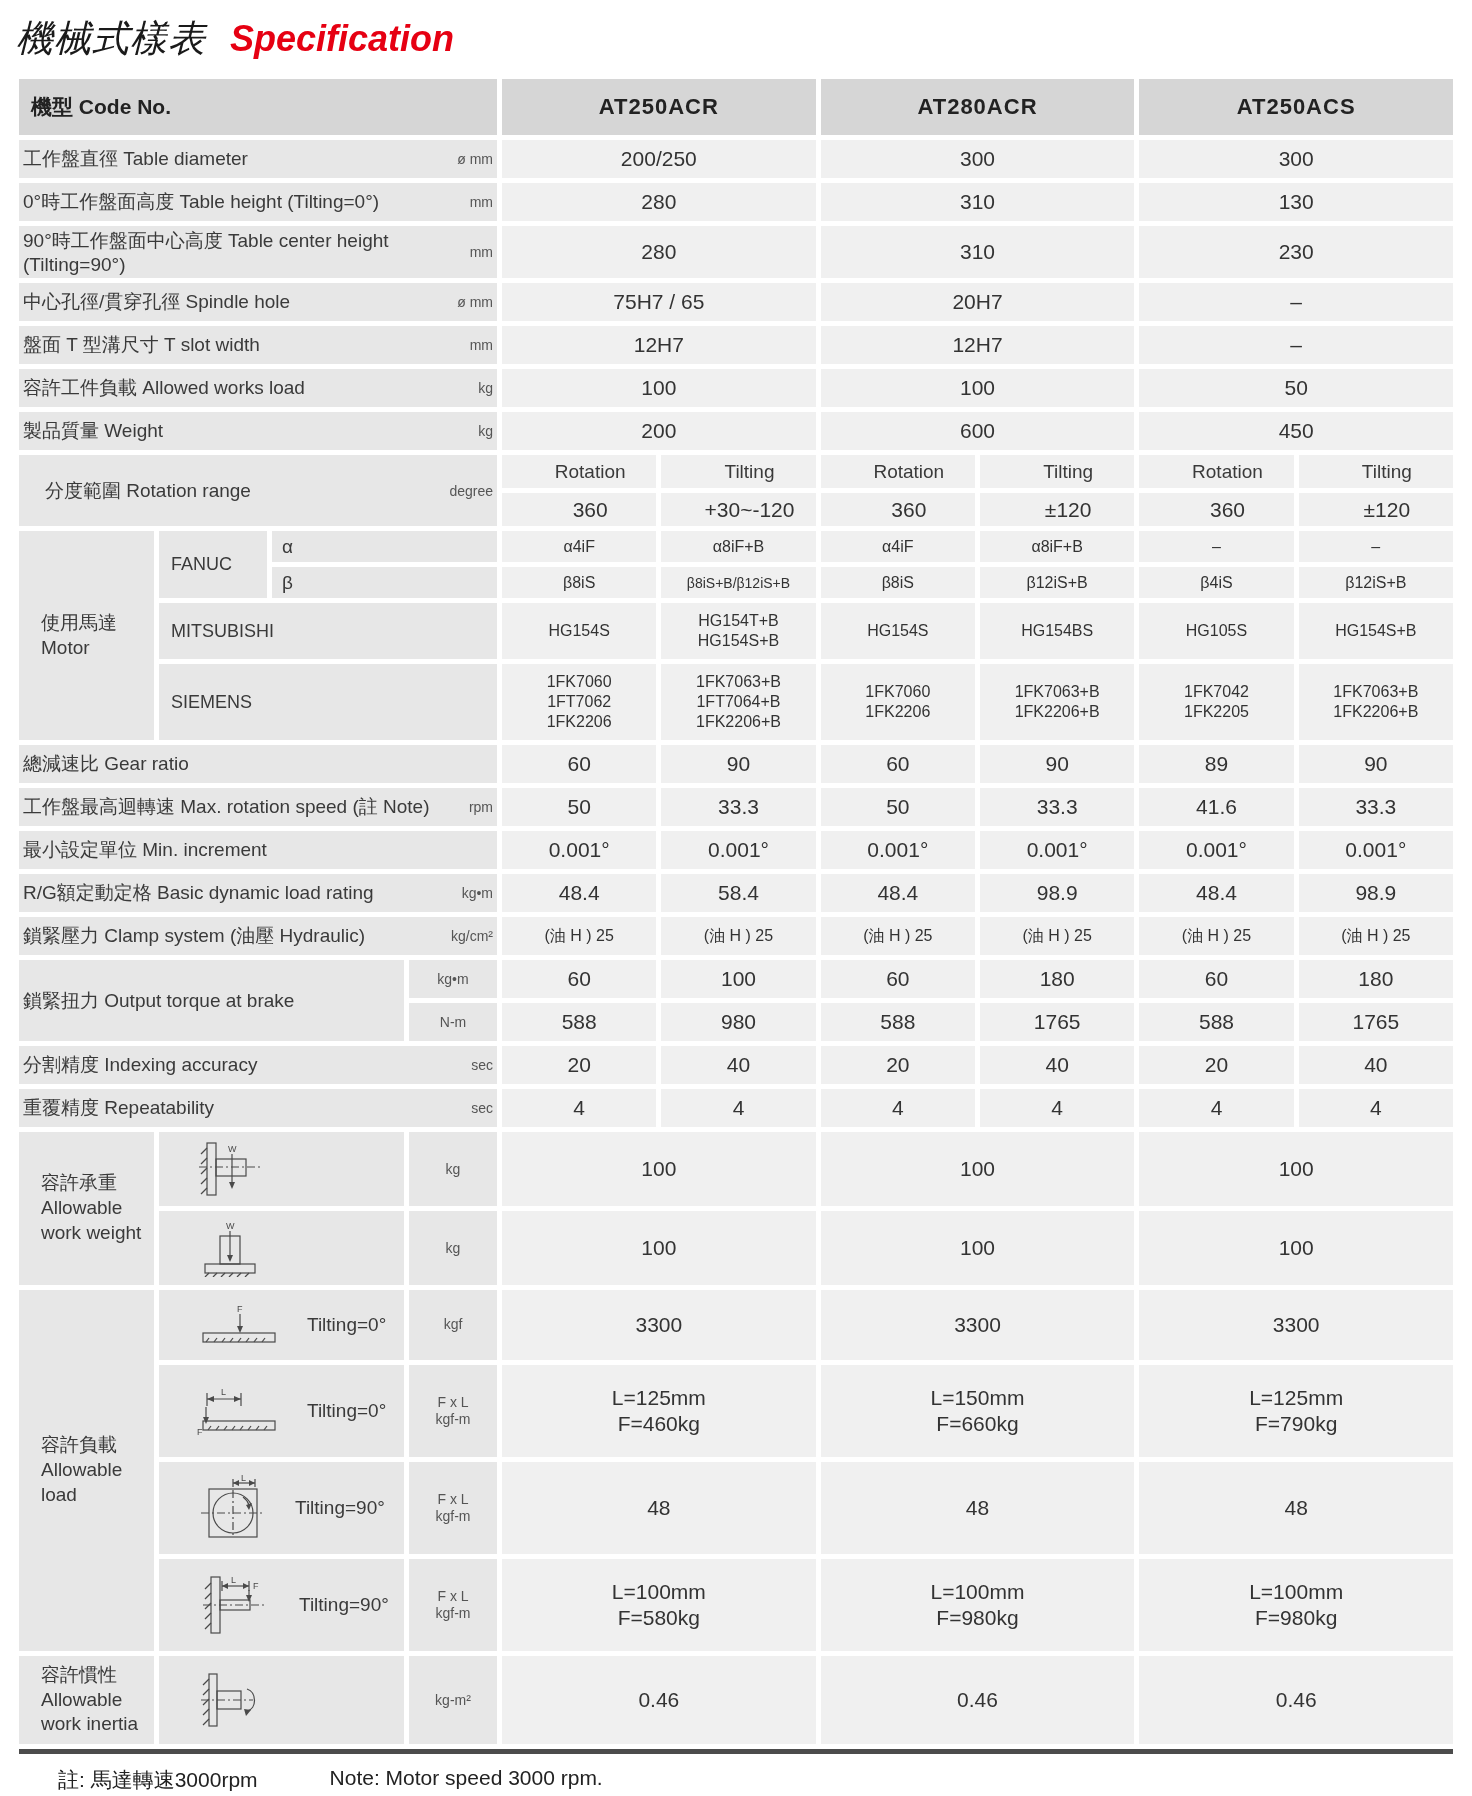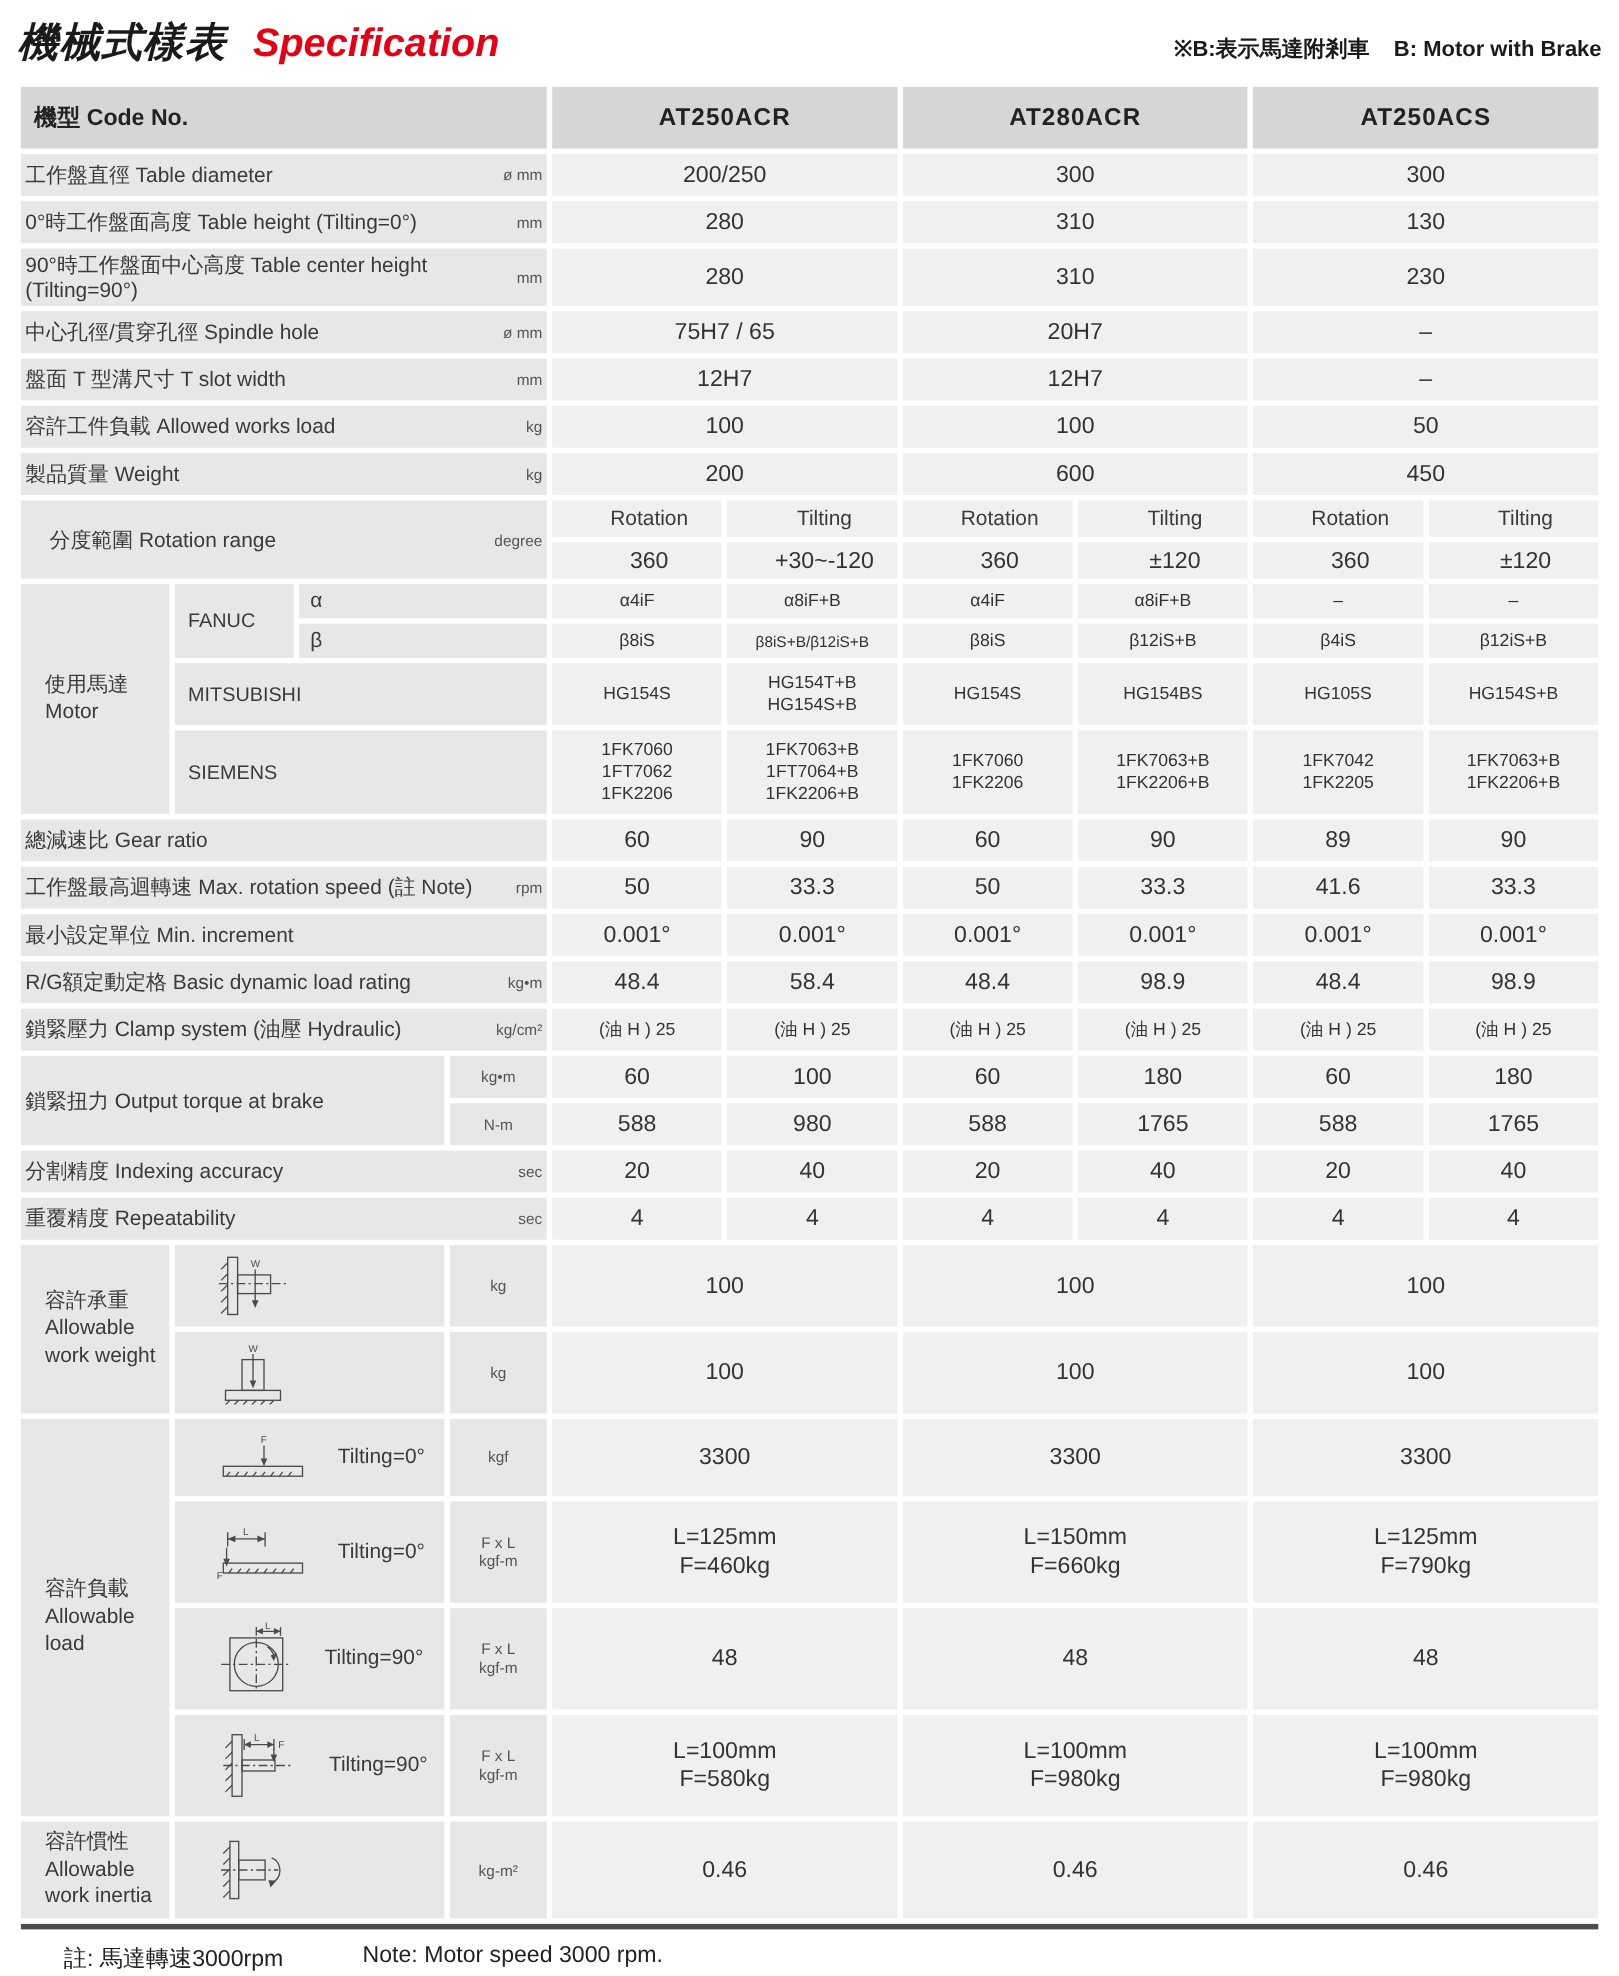--- a/index.html
+++ b/index.html
@@ -1,20 +1,20 @@
 <!DOCTYPE html>
 <html><head>
 <meta charset="utf-8">
 <style>
   html,body{margin:0;padding:0;background:#ffffff;}
   body{width:1472px;font-family:"Liberation Sans", sans-serif;color:#333;}
   .page{padding:10px 14px 6px 14px;}
 
   .titlebar{display:flex;justify-content:space-between;align-items:flex-end;padding:4px 2px 10px 2px;}
-  .title-zh{font-size:37px;font-weight:bold;font-style:italic;color:#1a1a1a;letter-spacing:1px;}
+  .title-zh{font-size:37px;font-weight:normal;font-style:italic;color:#1a1a1a;letter-spacing:1px;}
   .title-en{font-size:36px;font-weight:bold;font-style:italic;color:#e60012;margin-left:24px;}
   .brake-note{font-size:20px;font-weight:bold;color:#1a1a1a;padding-bottom:6px;}
   .brake-note .bn-en{margin-left:22px;}
 
   table.spec{width:100%;border-collapse:separate;border-spacing:5px;table-layout:fixed;}
   td{padding:2px 4px;vertical-align:middle;box-sizing:border-box;}
 
   tr.hrow td{background:#d6d6d6;height:56px;}
   .hlbl{font-size:21px;font-weight:bold;color:#222;padding-left:12px;}
   .model{font-size:22px;font-weight:bold;color:#222;text-align:center;letter-spacing:1px;}
@@ -56,23 +56,20 @@
   svg.diag polygon{fill:#4a4a4a;stroke:none;}
 </style>
 </head>
 <body>
 
 <div class="page">
 
   <div class="titlebar">
     <div>
       <span class="title-zh">機械式樣表</span><span class="title-en">Specification</span>
-    </div>
-    <div class="brake-note">
-      <span>※B:表示馬達附剎車</span><span class="bn-en">B: Motor with Brake</span>
     </div>
   </div>
 
   <table class="spec">
     <colgroup>
       <col style="width:135px">
         <col style="width:108px">
         <col style="width:132px">
         <col style="width:88px">
       <col>

